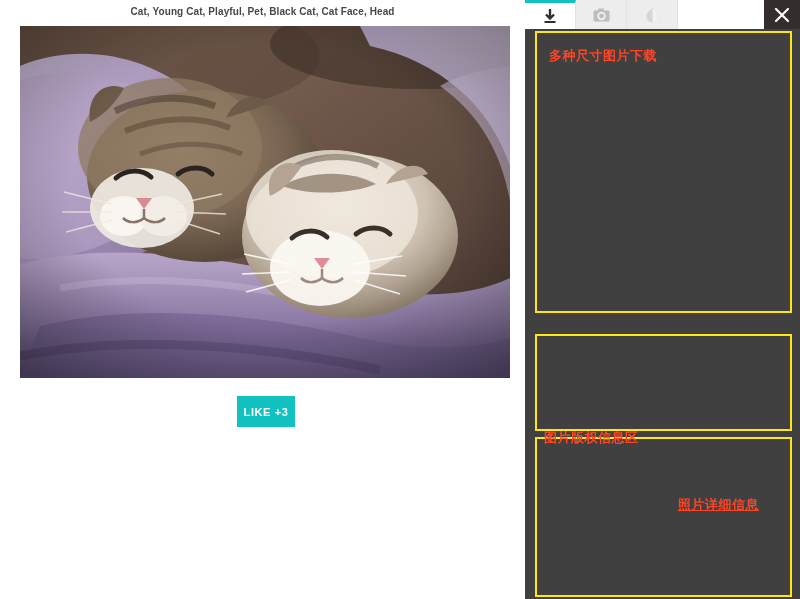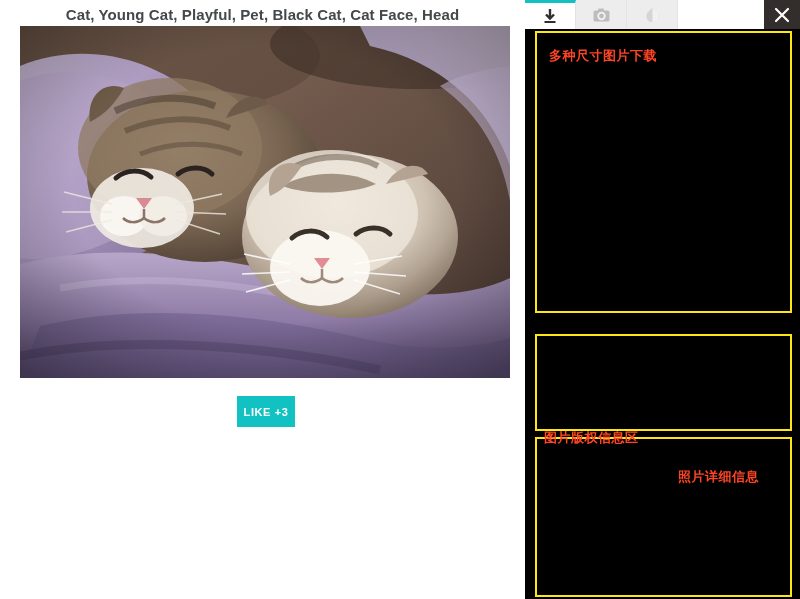--- a/index.html
+++ b/index.html
@@ -26,21 +26,21 @@
     left: 0; top: 0;
     width: 525px; height: 599px;
     background: #ffffff;
     box-sizing: border-box;
   }
   .photo-title {
     position: absolute;
     left: 0; top: 6px;
     width: 525px;
     text-align: center;
-    font-size: 15px;
+    font-size: 10px;
     font-weight: bold;
     color: #44484b;
     letter-spacing: .1px;
   }
   .photo-frame {
     position: absolute;
     left: 20px; top: 26px;
     width: 490px; height: 352px;
     overflow: hidden;
     background: #6a5a52;
@@ -62,21 +62,21 @@
     cursor: pointer;
     border: none;
     font-family: "Liberation Sans", sans-serif;
   }
 
   
   .right-pane {
     position: absolute;
     left: 525px; top: 0;
     width: 275px; height: 599px;
-    background: #000000;
+    background: #404040;
     box-sizing: border-box;
   }
 
   
   .tabbar {
     position: relative;
     height: 29px;
     background: #f2f2f2;
     display: flex;
     align-items: stretch;
@@ -280,16 +280,16 @@
         </svg>
       </div>
     </div>
 
     <div class="anno-box" style="left:10px; top:31px; width:257px; height:282px;"></div>
     <div class="anno-box" style="left:10px; top:334px; width:257px; height:97px;"></div>
     <div class="anno-box" style="left:10px; top:437px; width:257px; height:160px;"></div>
 
     <div class="anno-label" style="left:24px; top:47px;">多种尺寸图片下载</div>
     <div class="anno-label" style="left:19px; top:408px;margin-top:21px;">图片版权信息区</div>
-    <div class="anno-label" style="left:153px; top:468px;">照片详细信息</div>
+    <div class="anno-label" style="left:153px; top:496px;text-decoration:underline;">照片详细信息</div>
   </div>
 
 </div>
 
 </body></html>

